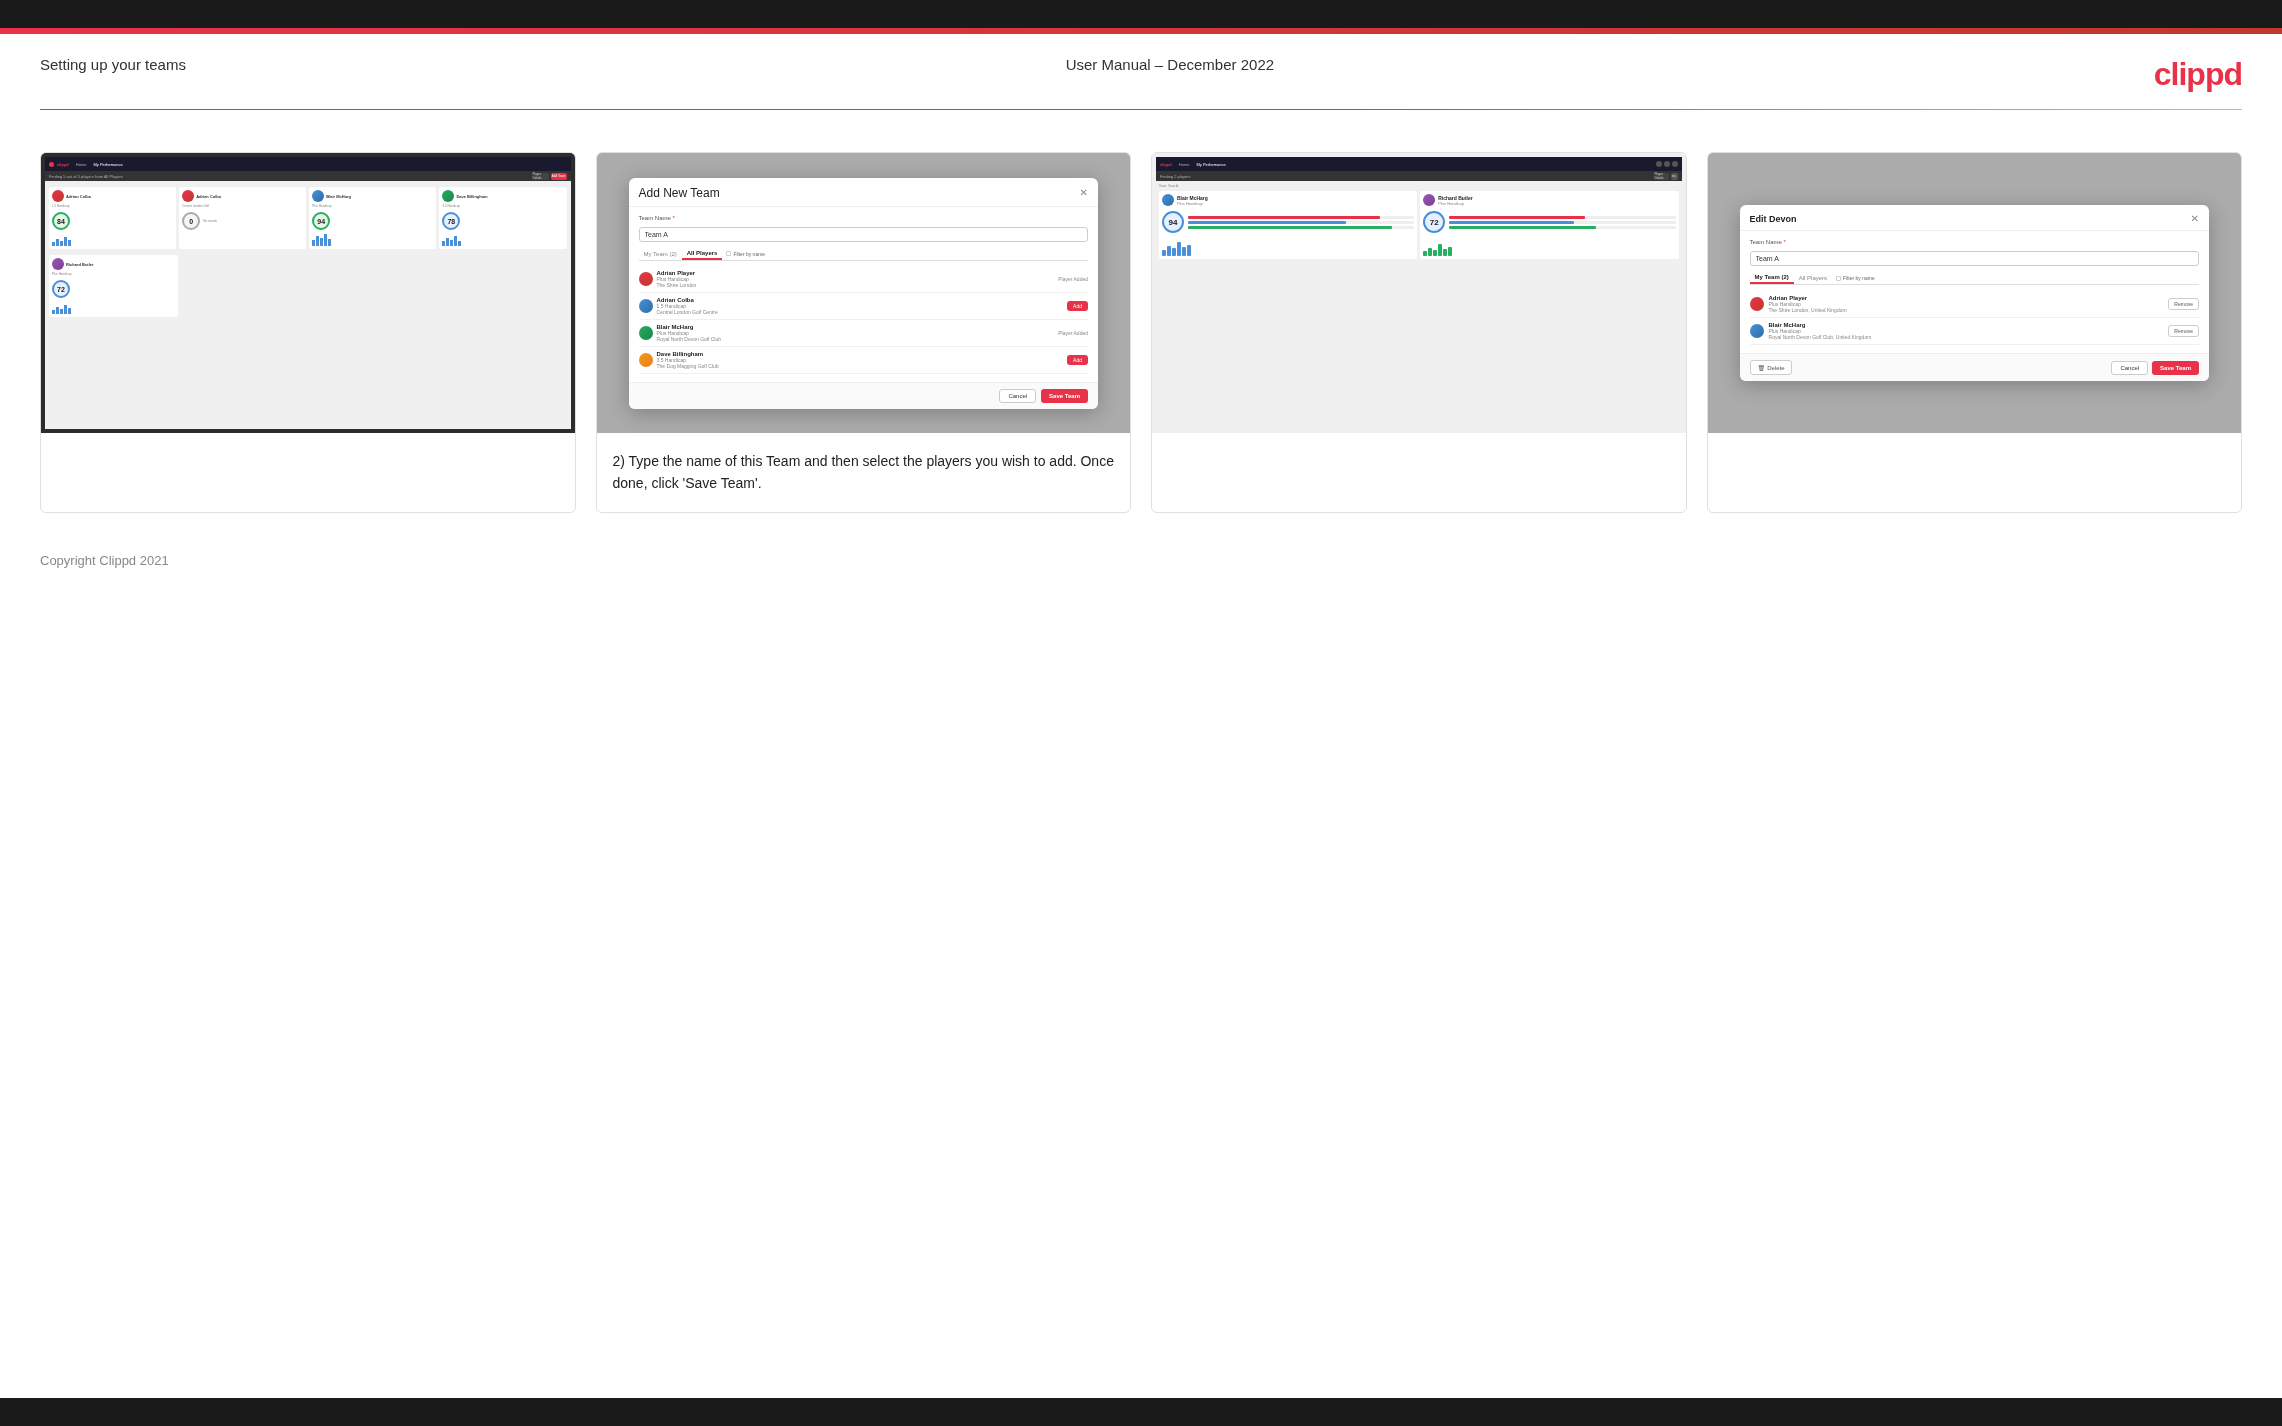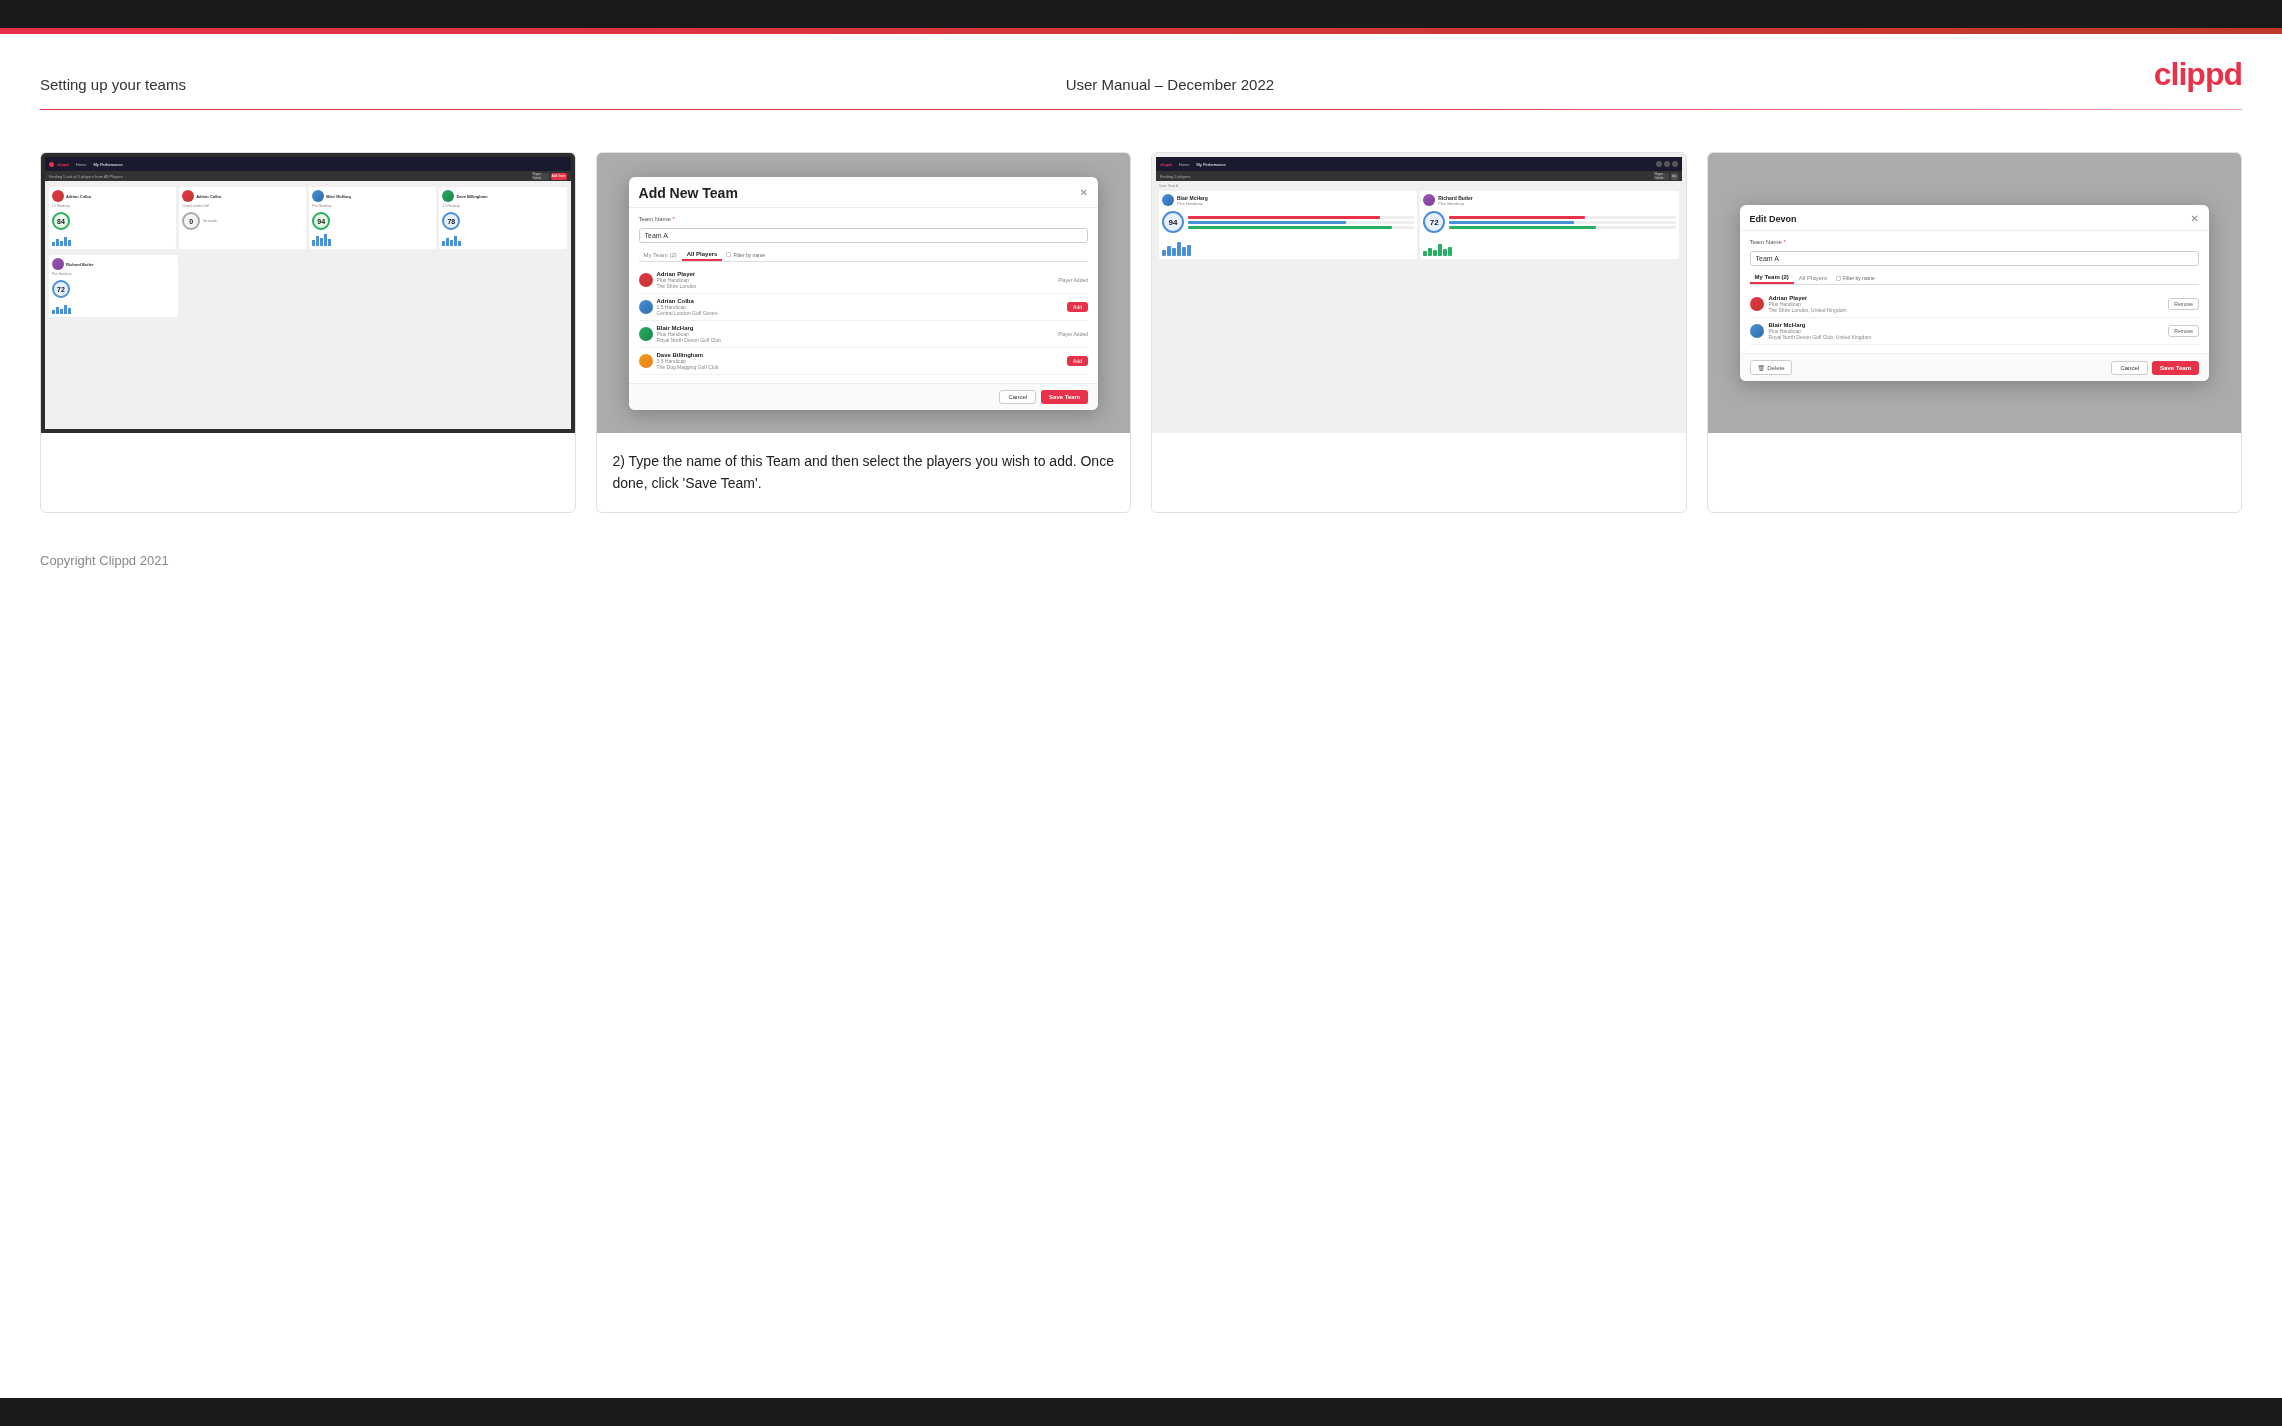--- a/index.html
+++ b/index.html
@@ -20,21 +20,21 @@
     
     .accent-bar {
       background: linear-gradient(to right, #e8324a, #c0392b);
       height: 6px;
       width: 100%;
     }
 
     
     .header {
       display: flex;
-      align-items: flex-end;
+      align-items: flex-start;
       justify-content: space-between;
       padding: 22px 40px 16px 40px;
     }
 
     .header-left {
       font-size: 15px;
       color: #333;
     }
 
     .header-center {
@@ -187,21 +187,21 @@
       box-shadow: 0 4px 20px rgba(0,0,0,0.25);
       overflow: hidden;
     }
     .ss2-modal-header {
       display: flex;
       justify-content: space-between;
       align-items: center;
       padding: 8px 10px 6px;
       border-bottom: 1px solid #eee;
     }
-    .ss2-modal-title { font-size: 14px; font-weight: 700; color: #222; }
+    .ss2-modal-title { font-size: 12px; font-weight: 400; color: #222; }
     .ss2-close { font-size: 10px; color: #888; cursor: pointer; }
     .ss2-modal-body { padding: 8px 10px; }
     .ss2-label { font-size: 6px; color: #555; margin-bottom: 2px; }
     .ss2-label span { color: #e8324a; }
     .ss2-input {
       width: 100%;
       border: 1px solid #ccc;
       border-radius: 3px;
       padding: 3px 5px;
       font-size: 7px;

